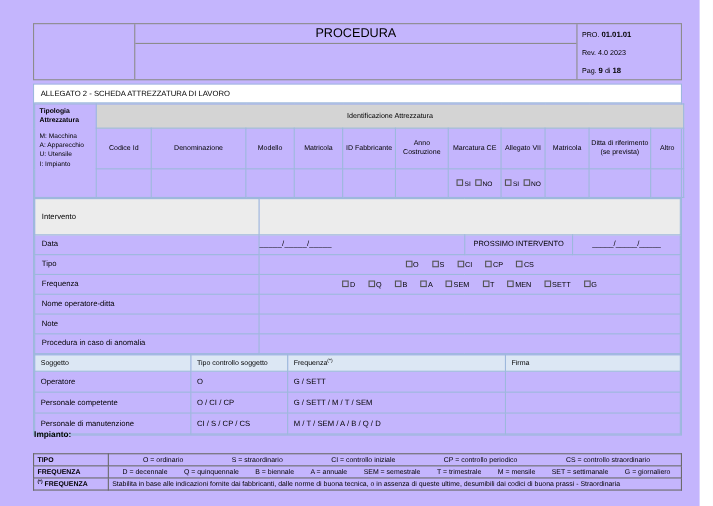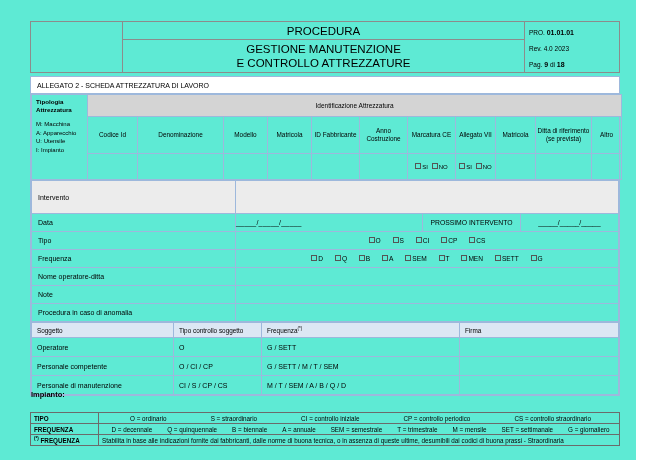--- a/index.html
+++ b/index.html
@@ -11,21 +11,21 @@
     width: 648px;
     height: 460px;
     font-family: "Liberation Sans", sans-serif;
     color: #000000;
     overflow: hidden;
   }
   .page {
     position: relative;
     width: 636px;
     height: 460px;
-    background: #5eead4;
+    background: #c4b5fd;
   }
 
   
   .doc-header {
     position: absolute;
     left: 30px;
     top: 21px;
     width: 590px;
     border: 1px solid #8c8c8c;
     box-sizing: border-box;
@@ -215,24 +215,20 @@
 </style>
 </head>
 <body>
 
 <div class="page">
 
   <div class="doc-header">
     <div class="dh-left"></div>
     <div class="dh-mid">
       <div class="dh-title-1">PROCEDURA</div>
-      <div class="dh-title-2">
-        <div>GESTIONE MANUTENZIONE</div>
-        <div>E CONTROLLO ATTREZZATURE</div>
-      </div>
     </div>
     <div class="dh-right">
       <div>
         <span>PRO.</span>
         <b>01.01.01</b>
       </div>
       <div>Rev. 4.0 2023</div>
       <div>
         <span>Pag.</span>
         <b>9</b>

